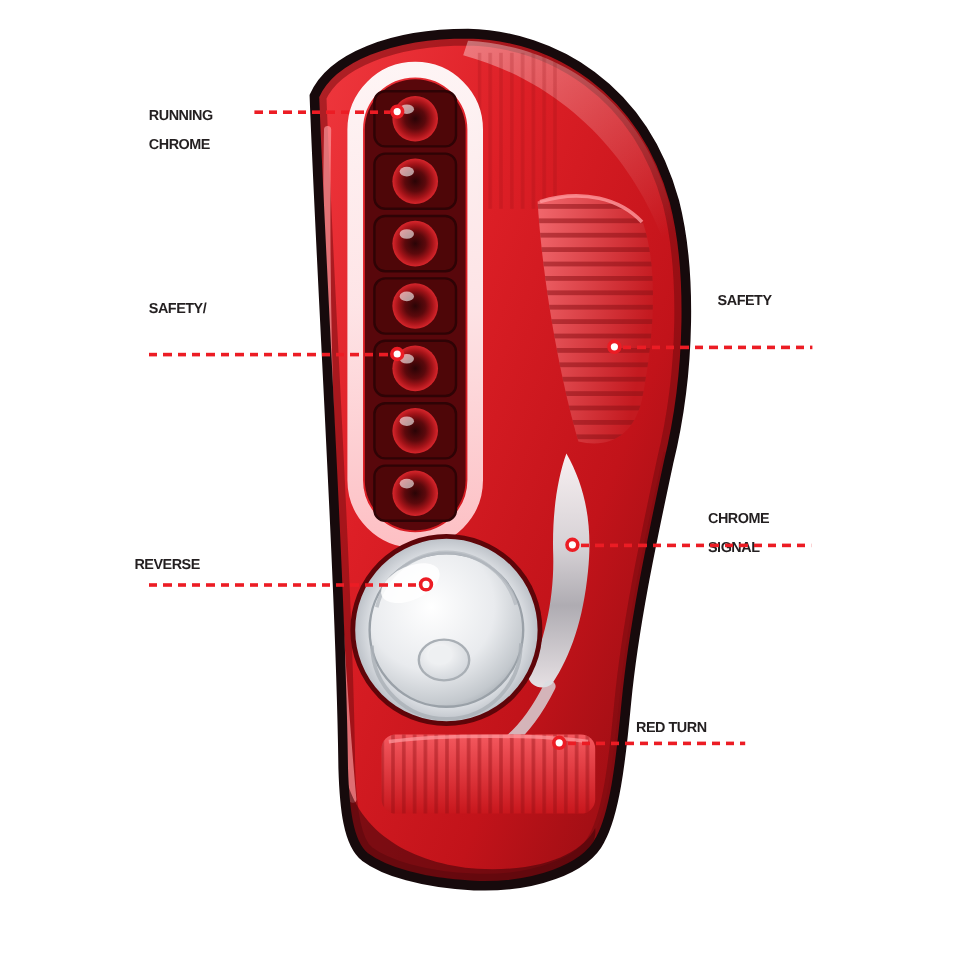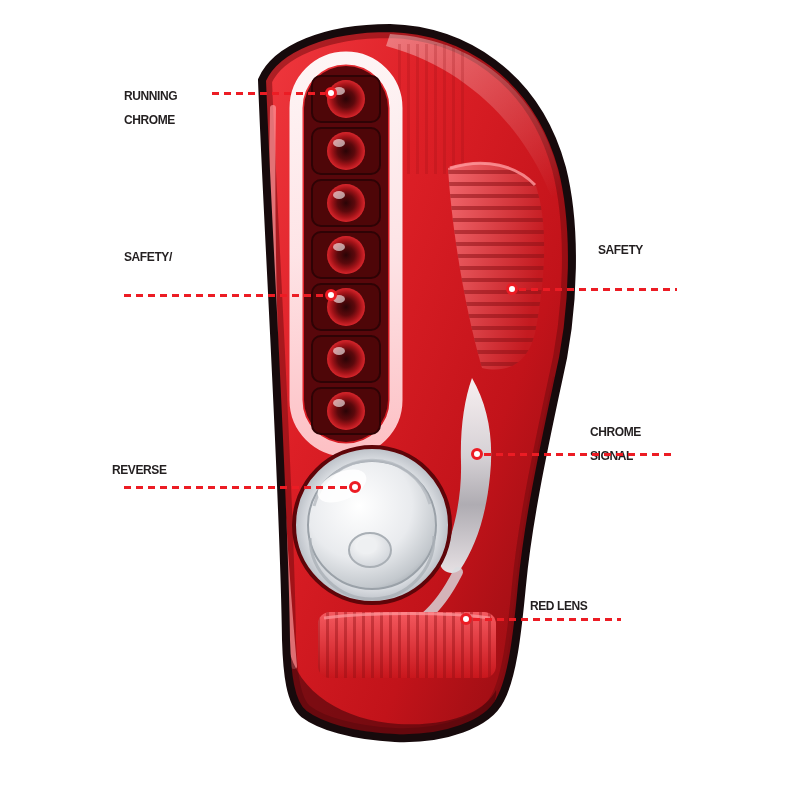--- a/index.html
+++ b/index.html
@@ -233,19 +233,19 @@
     <div class="label" style="left:590px; top:420px;">
       <span class="ln">CHROME</span>
       <span class="ln">SIGNAL</span>
     </div>
     <div class="dash" style="left:484px; top:453px; width:192px;"></div>
     <div class="dot" style="left:471px; top:448px;"></div>
   </div>
 
   <div>
     <div class="label" style="left:530px; top:594px;">
-      <span class="ln">RED LENS</span>
+      <span class="ln">RED TURN</span>
     </div>
     <div class="dash" style="left:473px; top:618px; width:148px;"></div>
     <div class="dot" style="left:460px; top:613px;"></div>
   </div>
 
 </div>
 
 </body></html>

